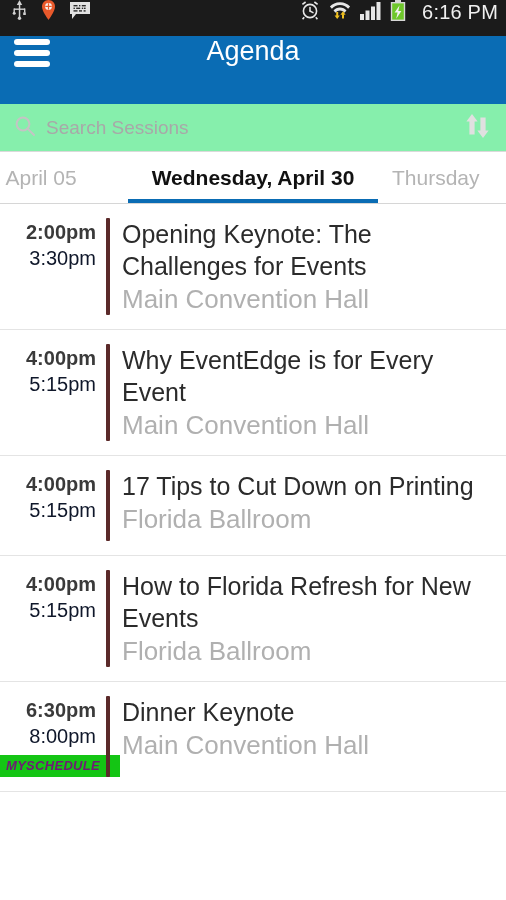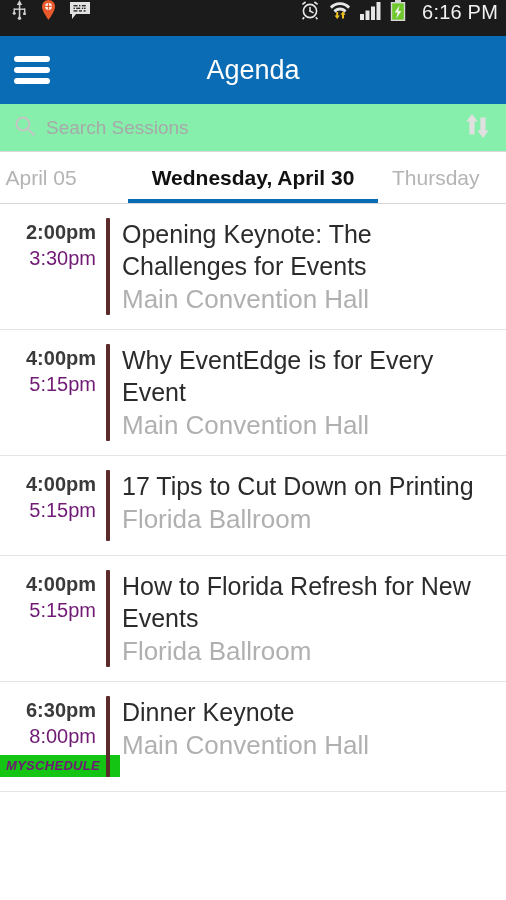--- a/index.html
+++ b/index.html
@@ -16,21 +16,21 @@
     height:36px; background:#1b1b1b; display:flex; align-items:center;
     padding:0 8px 12px 12px; position:relative;
   }
   .sb-left { display:flex; align-items:center; gap:14px; }
   .sb-right { display:flex; align-items:center; gap:9px; margin-left:auto; }
   .sb-time { color:#f0f0f0; font-size:20px; letter-spacing:.2px; margin-left:7px; }
   .sb-icon { display:block; }
 
   
   .appbar {
-    height:68px; background:#0a6cb4; display:flex; align-items:center;
+    height:68px; background:#0a6cb4; display:flex; align-items:flex-start;
     position:relative;
   }
   .hamburger {
     width:44px; height:34px; margin-left:10px;
     display:flex; flex-direction:column; justify-content:space-between;
     padding:3px 4px; cursor:pointer;
   }
   .hamburger span { display:block; height:6px; background:#fff; border-radius:3px; }
   .appbar-title {
     position:absolute; left:0; right:0; text-align:center;
@@ -76,21 +76,21 @@
     border-bottom:1px solid #e4e4e4;
     padding:14px 10px 14px 0;
     min-height:100px;
     cursor:pointer;
   }
   .times {
     width:106px; flex:0 0 106px; text-align:right; padding-right:10px;
     padding-top:1px;
   }
   .time-start { font-size:20px; font-weight:bold; color:#3a3a3a; line-height:26px; }
-  .time-end   { font-size:20px; color:#701a75; line-height:26px; }
+  .time-end   { font-size:20px; color:#0f172a; line-height:26px; }
   .badge {
     display:inline-block; margin-top:6px;
     background:#14c514; color:#701a75;
     font-size:13px; font-weight:bold; font-style:italic;
     padding:3px 20px 4px 6px; letter-spacing:.3px;
   }
   .divider-bar {
     width:4px; flex:0 0 4px; background:#5b2a2a; align-self:stretch;
     margin-right:12px; border-radius:1px;
   }

